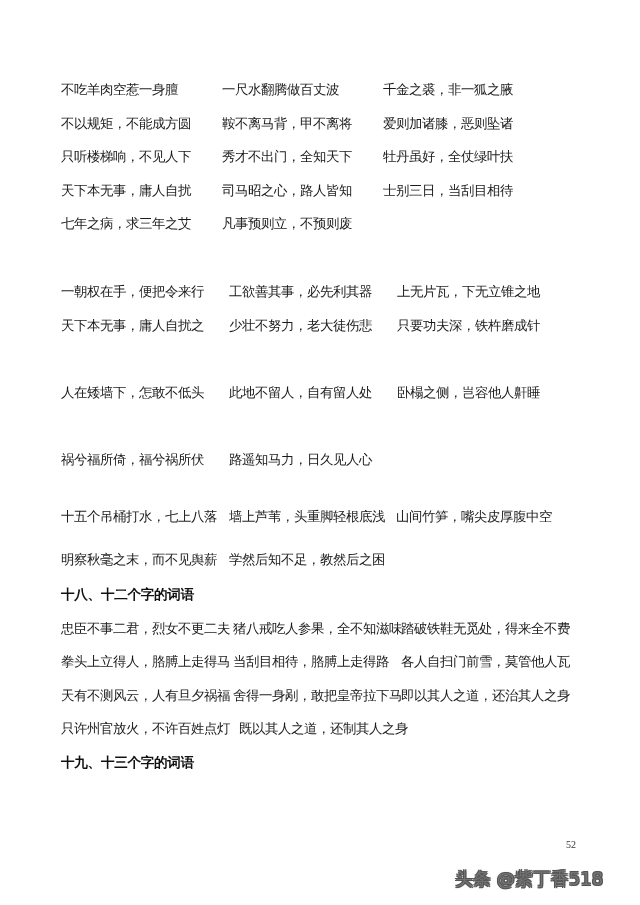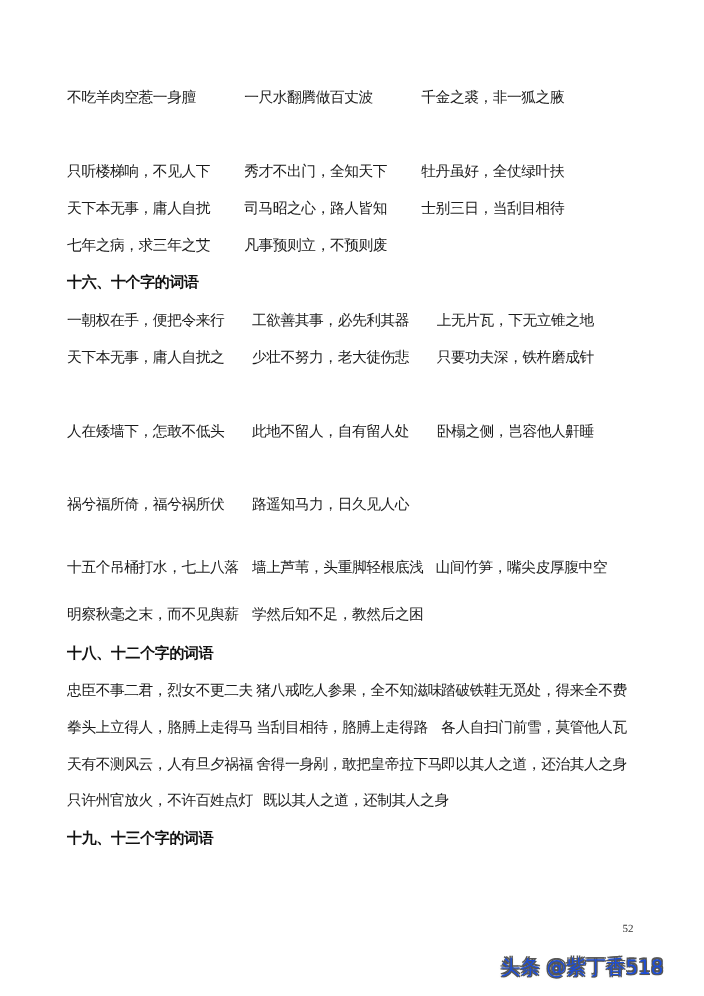--- a/index.html
+++ b/index.html
@@ -51,56 +51,60 @@
       top: 839px;
       font-family: "Liberation Serif", serif;
       font-size: 10px;
       color: #333;
     }
     .watermark {
       position: absolute;
       left: 455px;
       top: 867px;
       font-size: 18px;
-      color: #1d4ed8;
+      color: #737373;
       letter-spacing: 0px;
       white-space: nowrap;
       text-shadow:
         -1px -1px 0 #555, 1px -1px 0 #555,
         -1px 1px 0 #555, 1px 1px 0 #555,
         0 0 2px #777;
     }
   </style>
 </head>
 <body>
 
 <div class="page">
 
   <div class="row" style="top:80px">
     <span class="cell" style="left:61px">不吃羊肉空惹一身膻</span>
     <span class="cell" style="left:222px">一尺水翻腾做百丈波</span>
     <span class="cell" style="left:383px">千金之裘，非一狐之腋</span>
   </div>
+  <div class="row" style="top:114px">
+    <span class="cell" style="left:61px">不以规矩，不能成方圆</span>
+    <span class="cell" style="left:222px">鞍不离马背，甲不离将</span>
+    <span class="cell" style="left:383px">爱则加诸膝，恶则坠诸</span>
+  </div>
   <div class="row" style="top:147px">
     <span class="cell" style="left:61px">只听楼梯响，不见人下</span>
     <span class="cell" style="left:222px">秀才不出门，全知天下</span>
     <span class="cell" style="left:383px">牡丹虽好，全仗绿叶扶</span>
   </div>
   <div class="row" style="top:181px">
     <span class="cell" style="left:61px">天下本无事，庸人自扰</span>
     <span class="cell" style="left:222px">司马昭之心，路人皆知</span>
     <span class="cell" style="left:383px">士别三日，当刮目相待</span>
   </div>
   <div class="row" style="top:214px">
     <span class="cell" style="left:61px">七年之病，求三年之艾</span>
     <span class="cell" style="left:222px">凡事预则立，不预则废</span>
     <span class="cell" style="left:383px"></span>
   </div>
 
-  <div class="heading" style="top:247px">十六、十个字的词语</div>
   <div class="row" style="top:282px">
     <span class="cell" style="left:61px">一朝权在手，便把令来行</span>
     <span class="cell" style="left:229px">工欲善其事，必先利其器</span>
     <span class="cell" style="left:397px">上无片瓦，下无立锥之地</span>
   </div>
   <div class="row" style="top:316px">
     <span class="cell" style="left:61px">天下本无事，庸人自扰之</span>
     <span class="cell" style="left:229px">少壮不努力，老大徒伤悲</span>
     <span class="cell" style="left:397px">只要功夫深，铁杵磨成针</span>
   </div>

